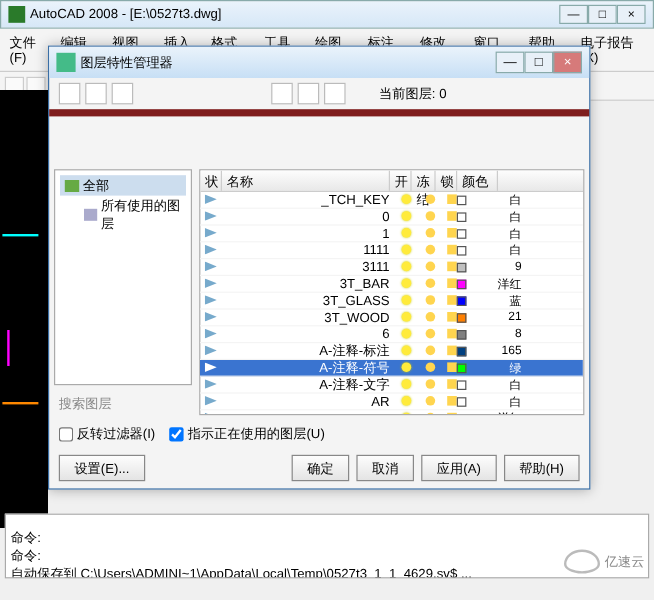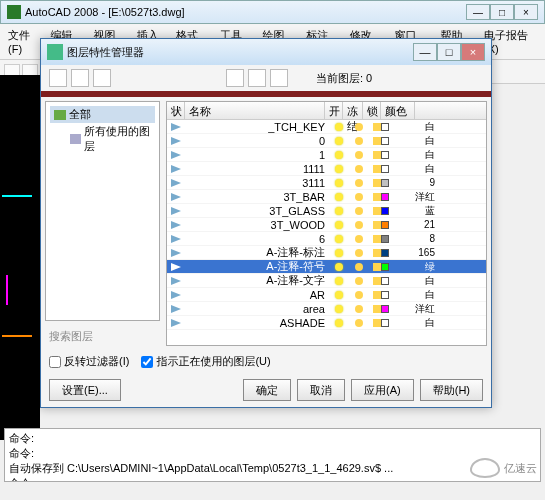--- a/index.html
+++ b/index.html
@@ -26,21 +26,21 @@
 .dlg-title { background:linear-gradient(#eaf3fb,#c7dff5); height:26px; display:flex; align-items:center; padding:0 6px; gap:4px; }
 .dlg-title .ico { width:16px; height:16px; background:#4b8; display:inline-block; }
 .dlg-title .ctrls { margin-left:auto; display:flex; gap:0; }
 .dlg-title .ctrls span { width:24px; height:18px; border:1px solid #8aa; background:#e8f0f8; display:flex; align-items:center; justify-content:center; font-size:11px; }
 .dlg-title .ctrls .close { background:#d67a7a; color:#fff; }
 
 .dlg-toolbar { padding:4px 8px; display:flex; gap:4px; align-items:center; border-bottom:6px solid #7f1d1d;justify-content:space-between; }
 .dlg-toolbar .ico { width:18px; height:18px; border:1px solid #bbb; background:#fff; }
 .dlg-toolbar .spacer { flex:1; }
 
-.dlg-body { flex:1; display:flex; padding:4px; gap:6px; overflow:hidden; }
+.dlg-body { flex:1; display:flex; padding:4px; gap:6px; overflow:hidden;margin-top:40px; }
 .tree { width:115px; border:1px solid #aaa; background:#fff; padding:4px; }
 .tree-item { padding:1px 0 1px 4px; display:flex; align-items:center; gap:3px; }
 .tree-item.sel { background:#cde; }
 .tree-ico { width:12px; height:10px; background:#6a4; display:inline-block; }
 .tree-sub { margin-left:16px; }
 
 .list-wrap { flex:1; display:flex; flex-direction:column; border:1px solid #aaa; background:#fff; overflow:hidden; }
 .list-head { display:flex; background:linear-gradient(#fdfdfd,#e8e8e8); border-bottom:1px solid #ccc; height:18px; }
 .list-head span { border-right:1px solid #ccc; padding:2px 4px; font-size:11px; }
 .list-rows { flex:1; overflow-y:auto; overflow-x:hidden;text-align:right; }
@@ -62,21 +62,21 @@
 .tree-footer { margin-top:6px; color:#888; padding:2px 4px; }
 
 .status-line { margin:2px 8px; padding:2px 4px; border:2px solid #e53935; color:#444; background:#fff; }
 .dlg-footer { padding:4px 8px; display:flex; align-items:flex-start; gap:12px; }
 .dlg-footer .chk { display:flex; align-items:center; gap:3px; }
 .dlg-footer input[type=checkbox] { width:12px; height:12px; }
 .dlg-btns { padding:6px 8px; display:flex; gap:6px; align-items:center; }
 .dlg-btns .spacer { flex:1; }
 .dlg-btns button { padding:2px 12px; border:1px solid #888; background:linear-gradient(#fdfdfd,#e4e4e4); height:22px; font-size:11px; }
 
-.cmdline { position:absolute; left:4px; bottom:18px; right:4px; height:54px; background:#fff; border:1px solid #aaa; padding:2px 4px; font-family:SimSun,monospace; font-size:11px; overflow:hidden; }
+.cmdline { position:absolute; left:4px; bottom:18px; right:4px; height:54px; background:#fff; border:1px solid #aaa; padding:12px 4px; font-family:SimSun,monospace; font-size:11px; overflow:hidden; }
 .cmdline div { white-space:nowrap; }
 
 .watermark { position:absolute; right:8px; bottom:22px; display:flex; align-items:center; gap:4px; color:#888; font-size:14px; }
 .watermark .cloud { width:30px; height:20px; border:2px solid #bbb; border-radius:50% 50% 50% 50% / 60% 60% 40% 40%; position:relative; }
 
 
 .ch-st{width:18px}.ch-nm{width:140px}.ch-on{width:18px}.ch-frz{width:20px}.ch-lck{width:18px}.ch-cn{width:34px}
 </style>
 </head>
 <body>

